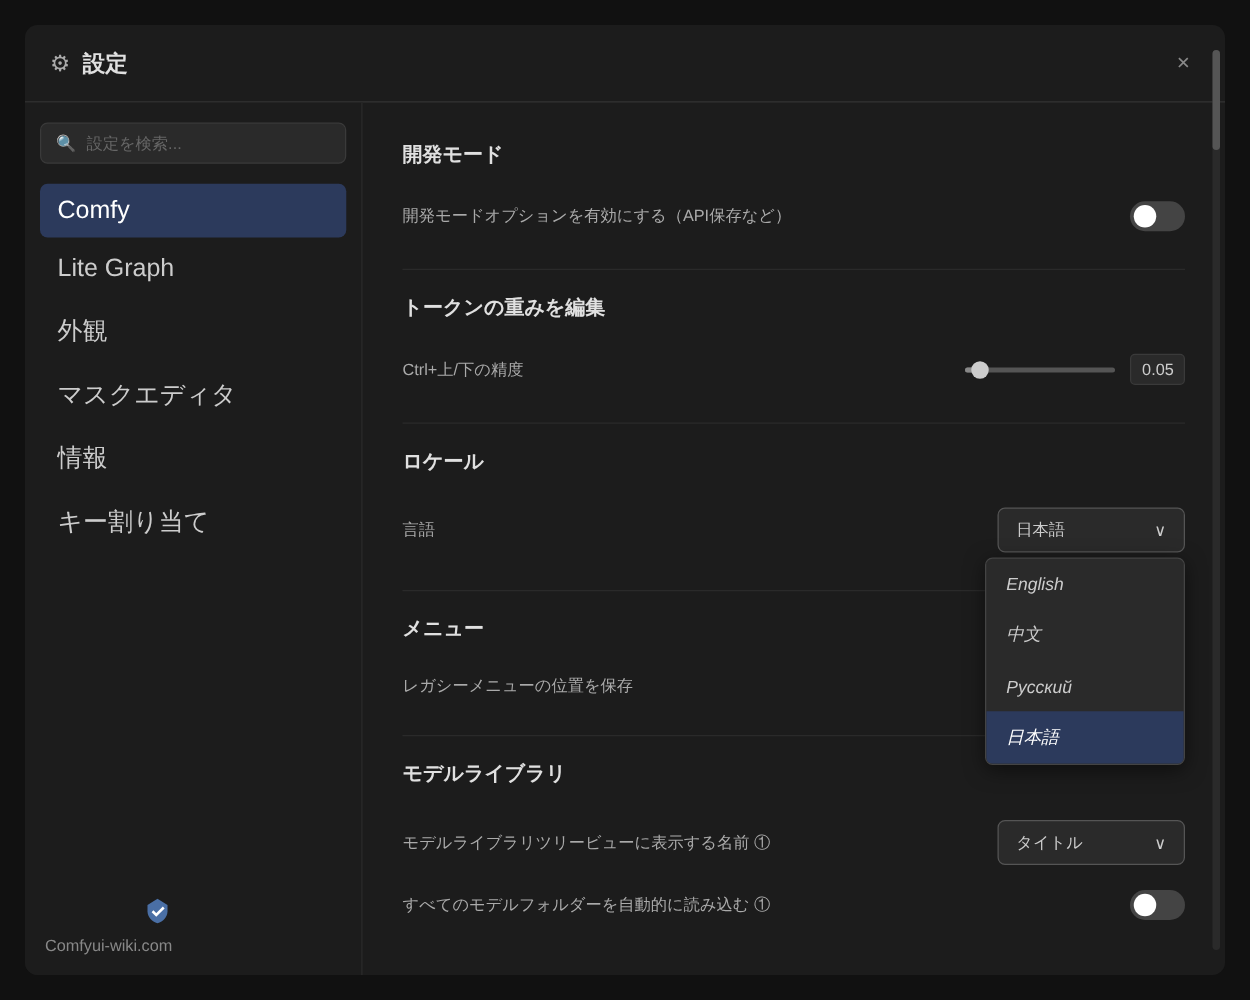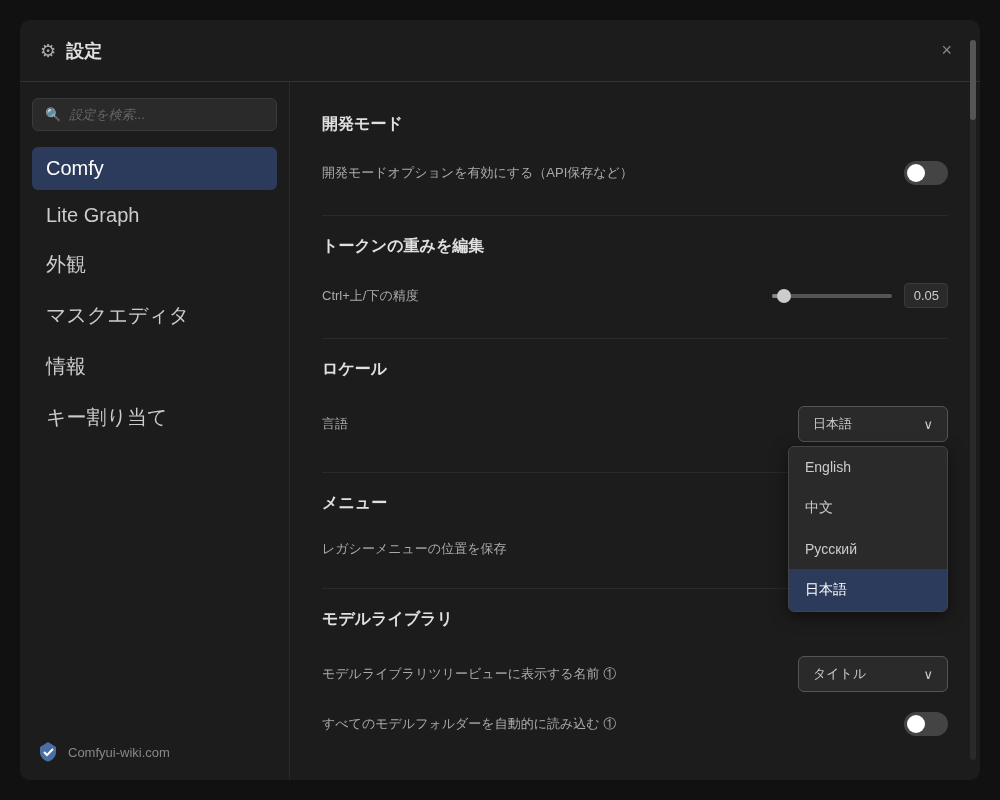--- a/index.html
+++ b/index.html
@@ -83,21 +83,20 @@
       gap: 8px;
     }
     .search-icon { color: #666; font-size: 13px; }
     .search-input {
       background: none;
       border: none;
       outline: none;
       color: #f9a8d4;
       font-size: 13px;
       width: 100%;
-      font-style: italic;
     }
     .search-input::placeholder { color: #666; }
     .sidebar-item {
       padding: 10px 14px;
       border-radius: 6px;
       color: #ccc;
       font-size: 20px;
       cursor: pointer;
     }
     .sidebar-item.active {
@@ -224,20 +223,21 @@
       min-width: 160px;
       z-index: 100;
       overflow: hidden;
       box-shadow: 0 4px 16px rgba(0,0,0,0.5);
     }
     .dropdown-option {
       padding: 12px 16px;
       font-size: 14px;
       color: #ccc;
       cursor: pointer;
+      font-style: italic;
     }
     .dropdown-option.selected {
       background: #2c3a5c;
       color: #fff;
     }
     .scrollbar-track {
       width: 6px;
       background: #2a2a2a;
       border-radius: 3px;
       position: absolute;
@@ -251,22 +251,23 @@
       background: #555;
       border-radius: 3px;
       position: absolute;
       top: 0;
     }
     .branding {
       position: absolute;
       bottom: 16px;
       left: 16px;
       display: flex;
-      align-items: center;
+      align-items: flex-end;
       gap: 8px;
+      flex-direction: column;
     }
     .brand-logo {
       width: 24px;
       height: 24px;
     }
     .brand-text {
       color: #888;
       font-size: 13px;
     }
   </style>

